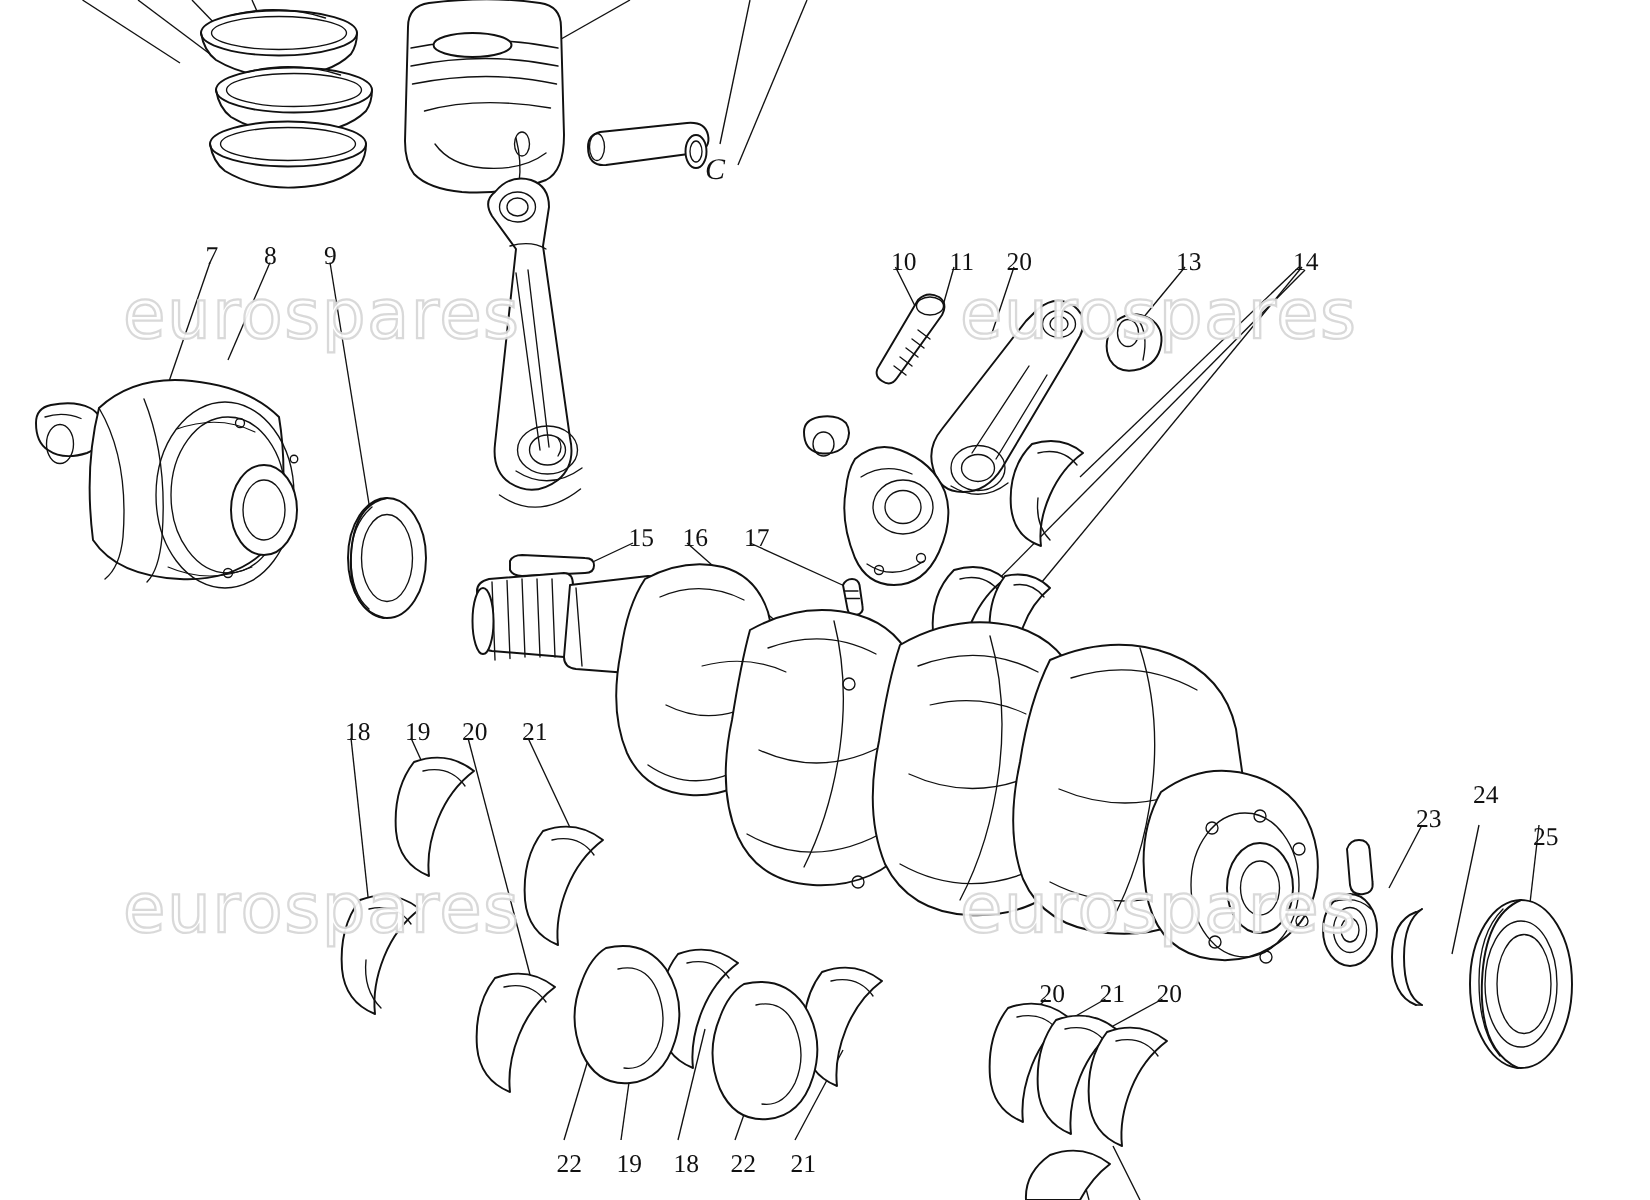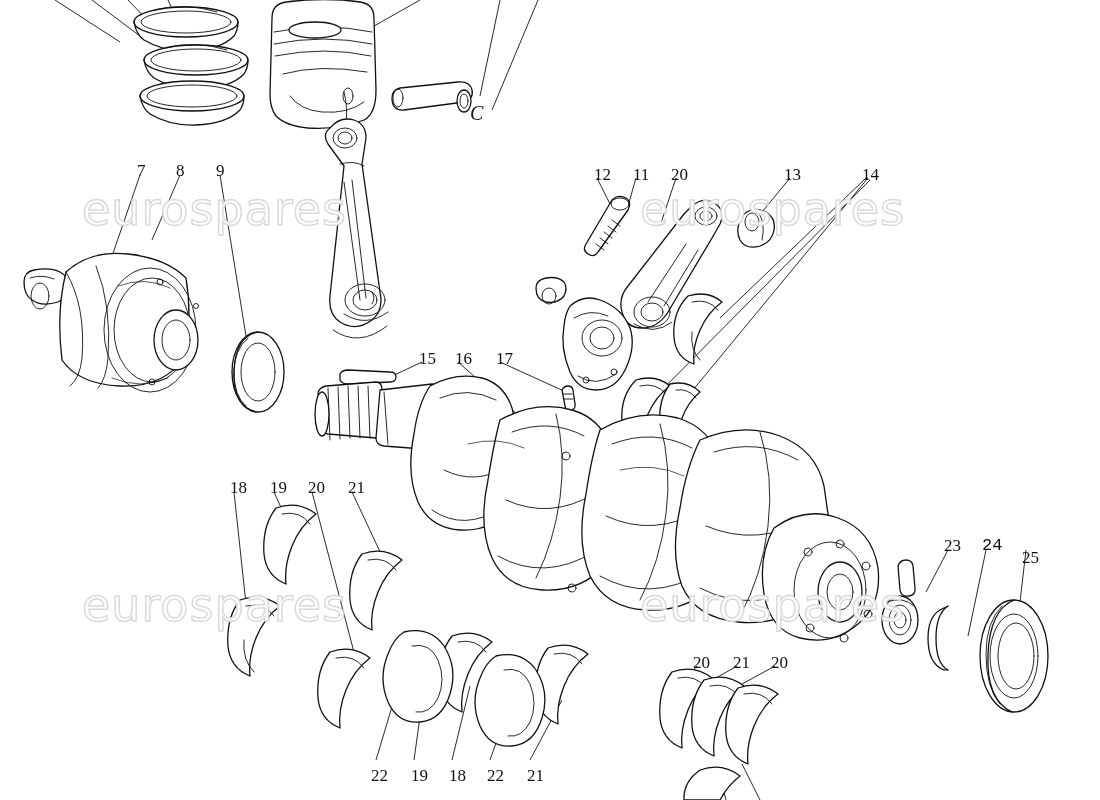--- a/index.html
+++ b/index.html
@@ -390,34 +390,34 @@
   </svg>
 
   <div class="wm wm1">eurospares</div>
   <div class="wm wm2">eurospares</div>
   <div class="wm wm3">eurospares</div>
   <div class="wm wm4">eurospares</div>
 
   <div class="label" style="left:137px; top:161px;">7</div>
   <div class="label" style="left:176px; top:161px;">8</div>
   <div class="label" style="left:216px; top:161px;">9</div>
-  <div class="label" style="left:594px; top:165px;">12</div>
+  <div class="label" style="left:594px; top:165px;">10</div>
   <div class="label" style="left:633px; top:165px;">11</div>
   <div class="label" style="left:671px; top:165px;">20</div>
   <div class="label" style="left:784px; top:165px;">13</div>
   <div class="label" style="left:862px; top:165px;text-align:center;">14</div>
   <div class="label" style="left:419px; top:349px;">15</div>
   <div class="label" style="left:455px; top:349px;text-align:right;">16</div>
   <div class="label" style="left:496px; top:349px;">17</div>
   <div class="label" style="left:230px; top:478px;">18</div>
   <div class="label" style="left:270px; top:478px;">19</div>
   <div class="label" style="left:308px; top:478px;">20</div>
   <div class="label" style="left:348px; top:478px;">21</div>
   <div class="label" style="left:944px; top:536px;">23</div>
-  <div class="label" style="left:982px; top:536px;font-family:Liberation Mono, monospace;">24</div>
+  <div class="label" style="left:982px; top:520px;">24</div>
   <div class="label" style="left:1022px; top:548px;">25</div>
   <div class="label" style="left:693px; top:653px;">20</div>
   <div class="label" style="left:733px; top:653px;">21</div>
   <div class="label" style="left:771px; top:653px;">20</div>
   <div class="label" style="left:371px; top:766px;">22</div>
   <div class="label" style="left:411px; top:766px;">19</div>
   <div class="label" style="left:449px; top:766px;">18</div>
   <div class="label" style="left:487px; top:766px;">22</div>
   <div class="label" style="left:527px; top:766px;">21</div>
 

